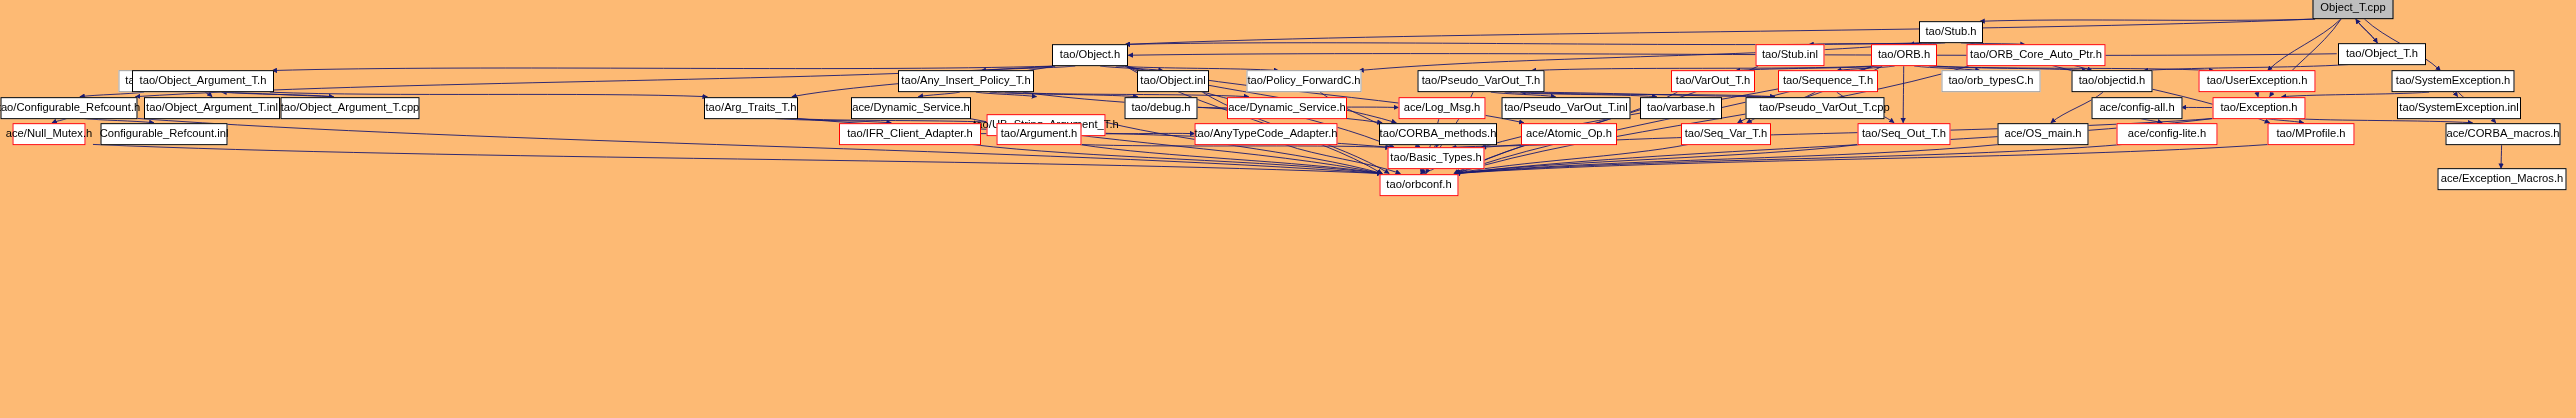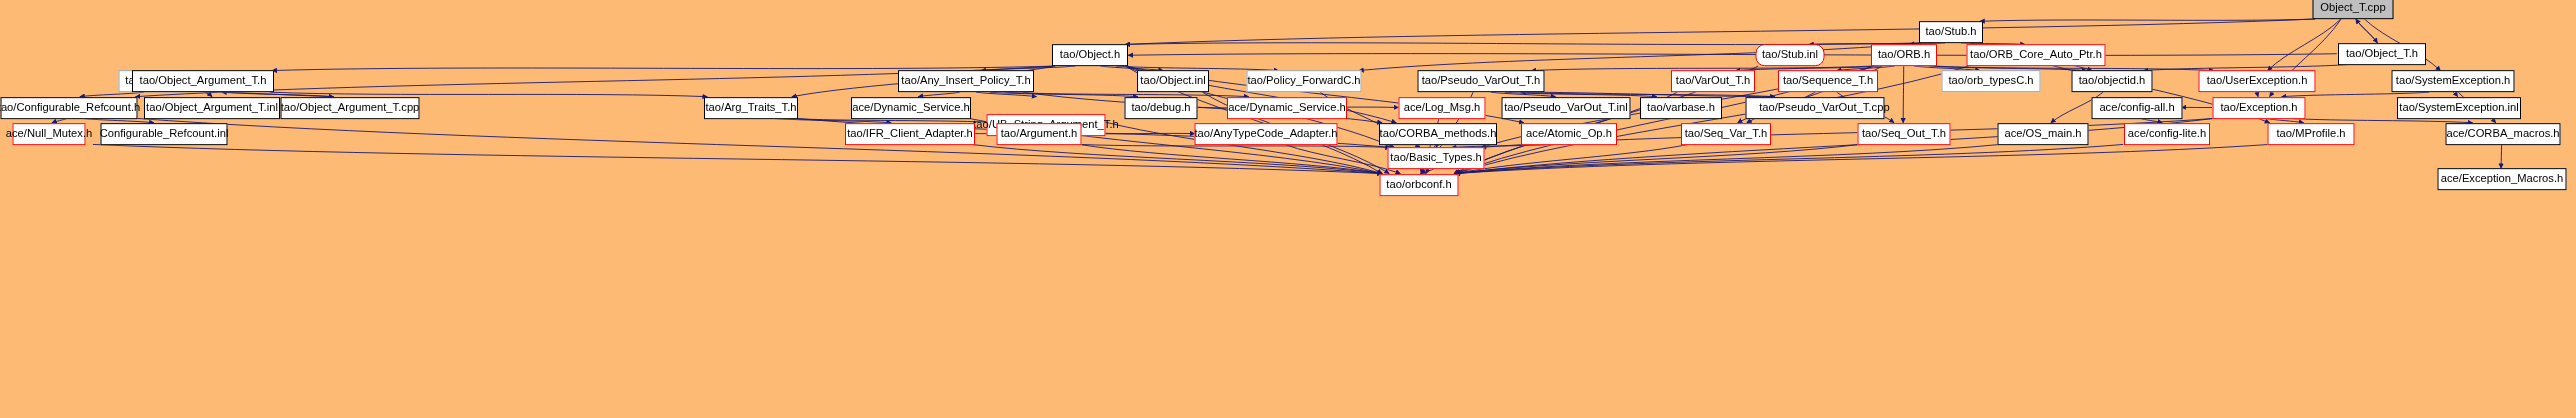--- a/index.html
+++ b/index.html
@@ -172,21 +172,21 @@
       </div>
       <div class="node" style="left: 1951px; top: 32px; width: 64px;">
         <span class="lbl">tao/Stub.h</span>
       </div>
       <div class="node" style="left: 2382px; top: 54px; width: 88px;">
         <span class="lbl">tao/Object_T.h</span>
       </div>
       <div class="node" style="left: 1090px; top: 55px; width: 76px;">
         <span class="lbl">tao/Object.h</span>
       </div>
-      <div class="node red" style="left: 1790px; top: 55px; width: 69px; border-radius: 9px;">
+      <div class="node red" style="left: 1790px; top: 55px; width: 69px;">
         <span class="lbl">tao/Stub.inl</span>
       </div>
       <div class="node red" style="left: 1904px; top: 55px; width: 66px;">
         <span class="lbl">tao/ORB.h</span>
       </div>
       <div class="node red" style="left: 2036px; top: 55px; width: 139px;">
         <span class="lbl">tao/ORB_Core_Auto_Ptr.h</span>
       </div>
       <div class="node grey" style="left: 153px; top: 81px; width: 69px;">
         <span class="lbl">tao/IOPC.h</span>
@@ -268,21 +268,21 @@
       </div>
       <div class="node" style="left: 2459px; top: 108px; width: 124px;">
         <span class="lbl">tao/SystemException.inl</span>
       </div>
       <div class="node red" style="left: 49px; top: 134px; width: 73px;">
         <span class="lbl">ace/Null_Mutex.h</span>
       </div>
       <div class="node" style="left: 164px; top: 134px; width: 127px;">
         <span class="lbl">Configurable_Refcount.inl</span>
       </div>
-      <div class="node red" style="left: 910px; top: 134px; width: 130px;">
+      <div class="node red" style="left: 910px; top: 134px; width: 142px;">
         <span class="lbl">tao/IFR_Client_Adapter.h</span>
       </div>
       <div class="node red" style="left: 1039px; top: 134px; width: 85px;">
         <span class="lbl">tao/Argument.h</span>
       </div>
       <div class="node red" style="left: 1266px; top: 134px; width: 143px;">
         <span class="lbl">tao/AnyTypeCode_Adapter.h</span>
       </div>
       <div class="node" style="left: 1438px; top: 134px; width: 118px;">
         <span class="lbl">tao/CORBA_methods.h</span>
@@ -292,21 +292,21 @@
       </div>
       <div class="node red" style="left: 1726px; top: 134px; width: 90px;">
         <span class="lbl">tao/Seq_Var_T.h</span>
       </div>
       <div class="node red" style="left: 1904px; top: 134px; width: 93px;">
         <span class="lbl">tao/Seq_Out_T.h</span>
       </div>
       <div class="node" style="left: 2043px; top: 134px; width: 91px; text-align: right;">
         <span class="lbl">ace/OS_main.h</span>
       </div>
-      <div class="node red" style="left: 2167px; top: 134px; width: 86px;">
+      <div class="node red" style="left: 2167px; top: 134px; width: 101px;">
         <span class="lbl">ace/config-lite.h</span>
       </div>
       <div class="node red" style="left: 2311px; top: 134px; width: 87px;">
         <span class="lbl">tao/MProfile.h</span>
       </div>
       <div class="node" style="left: 2503px; top: 134px; width: 115px;">
         <span class="lbl">ace/CORBA_macros.h</span>
       </div>
       <div class="node red" style="left: 1436px; top: 158px; width: 97px;">
         <span class="lbl">tao/Basic_Types.h</span>

